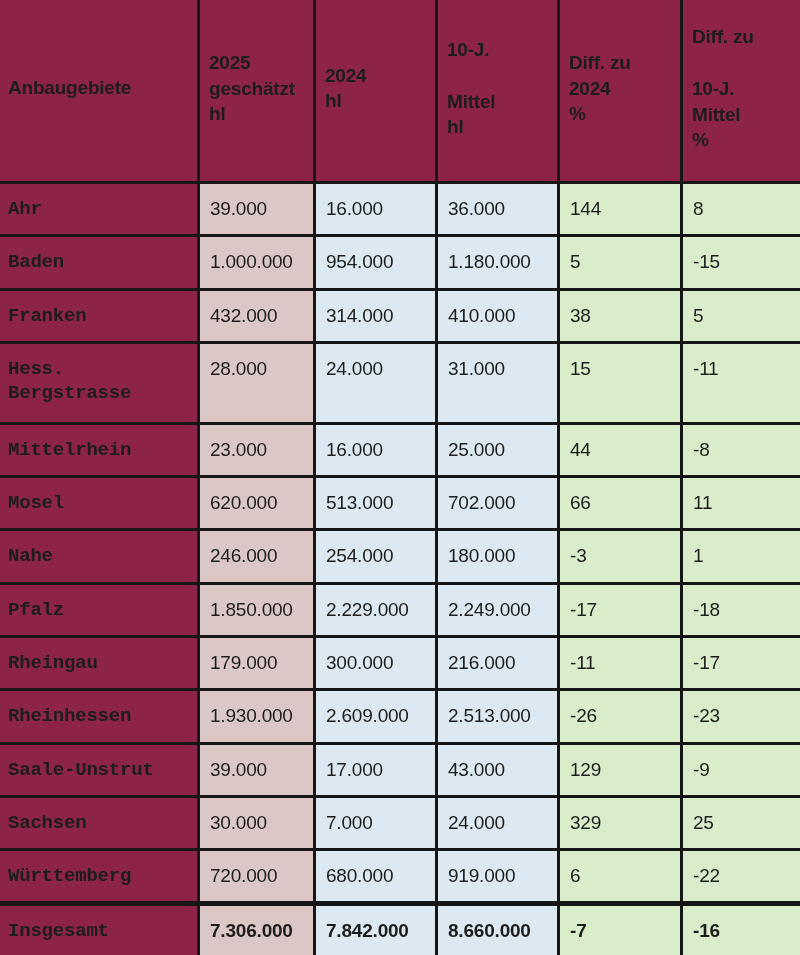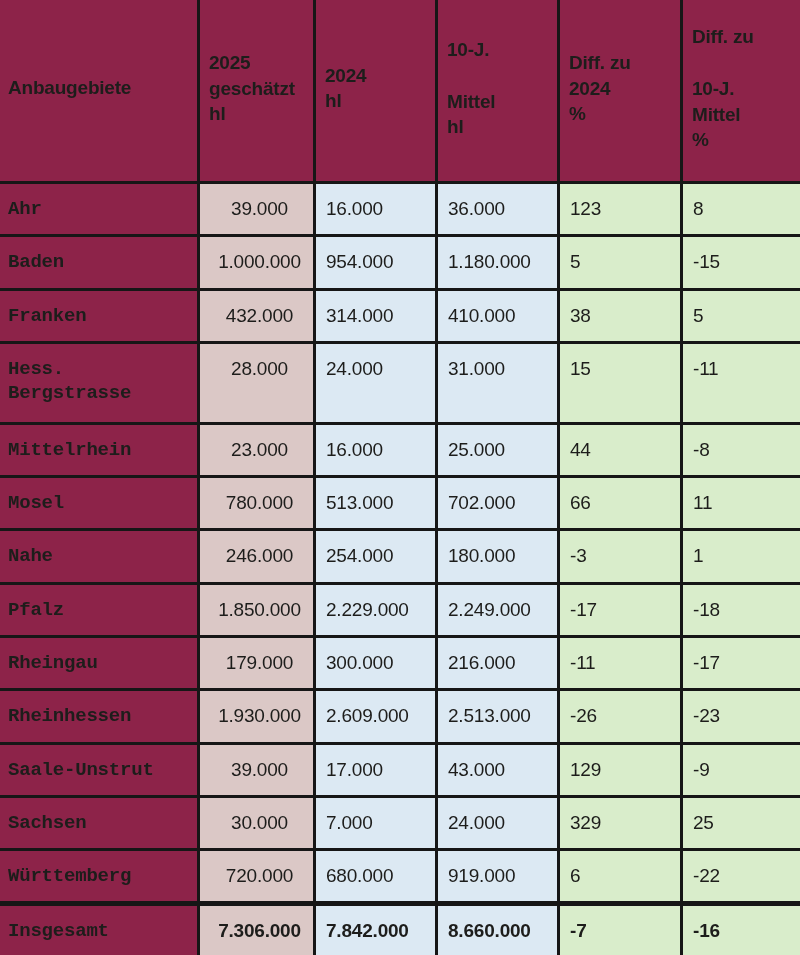--- a/index.html
+++ b/index.html
@@ -18,21 +18,21 @@
     vertical-align:top;padding:0;
     font-size:19px;letter-spacing:-0.2px;line-height:24px;
     text-align:left;font-weight:400;
   }
   thead tr{height:184px;}
   tbody tr{height:53px;}
   tbody tr.tall{height:80px;}
   tbody tr.total td{font-weight:700;border-top-width:5px;}
   .c-region{background:var(--maroon,#8D2349);font-weight:700;}
   td.c-region{padding:13px 4px 0 8px;font-family:Liberation Mono, monospace;}
-  td.c-2025{background:var(--rose,#DBC8C6);text-align:center;}
+  td.c-2025{background:var(--rose,#DBC8C6);}
   td.c-2024,td.c-mittel{background:var(--blue,#DCE9F3);}
   td.c-diff1,td.c-diff2{background:var(--green,#D9EDCB);}
   td.c-2025,td.c-2024,td.c-mittel,td.c-diff1,td.c-diff2{padding:13px 4px 0 10px;}
   th.head{font-weight:700;background:var(--maroon,#8D2349);}
   .headcell{
     display:flex;flex-direction:column;justify-content:center;
     height:178px;box-sizing:border-box;padding:9px 4px 12px 9px;
   }
   th.c-region .headcell{padding-left:8px;}
   .hline{line-height:26px;min-height:26px;white-space:nowrap;}
@@ -107,21 +107,21 @@
           </div>
         </th>
       </tr>
     </thead>
     <tbody>
         <tr>
           <td class="c-region">Ahr</td>
           <td class="c-2025">39.000</td>
           <td class="c-2024">16.000</td>
           <td class="c-mittel">36.000</td>
-          <td class="c-diff1">123</td>
+          <td class="c-diff1">144</td>
           <td class="c-diff2">8</td>
         </tr>
         <tr>
           <td class="c-region">Baden</td>
           <td class="c-2025">1.000.000</td>
           <td class="c-2024">954.000</td>
           <td class="c-mittel">1.180.000</td>
           <td class="c-diff1">5</td>
           <td class="c-diff2">-15</td>
         </tr>
@@ -144,21 +144,21 @@
         <tr>
           <td class="c-region">Mittelrhein</td>
           <td class="c-2025">23.000</td>
           <td class="c-2024">16.000</td>
           <td class="c-mittel">25.000</td>
           <td class="c-diff1">44</td>
           <td class="c-diff2">-8</td>
         </tr>
         <tr>
           <td class="c-region">Mosel</td>
-          <td class="c-2025">780.000</td>
+          <td class="c-2025">620.000</td>
           <td class="c-2024">513.000</td>
           <td class="c-mittel">702.000</td>
           <td class="c-diff1">66</td>
           <td class="c-diff2">11</td>
         </tr>
         <tr>
           <td class="c-region">Nahe</td>
           <td class="c-2025">246.000</td>
           <td class="c-2024">254.000</td>
           <td class="c-mittel">180.000</td>

